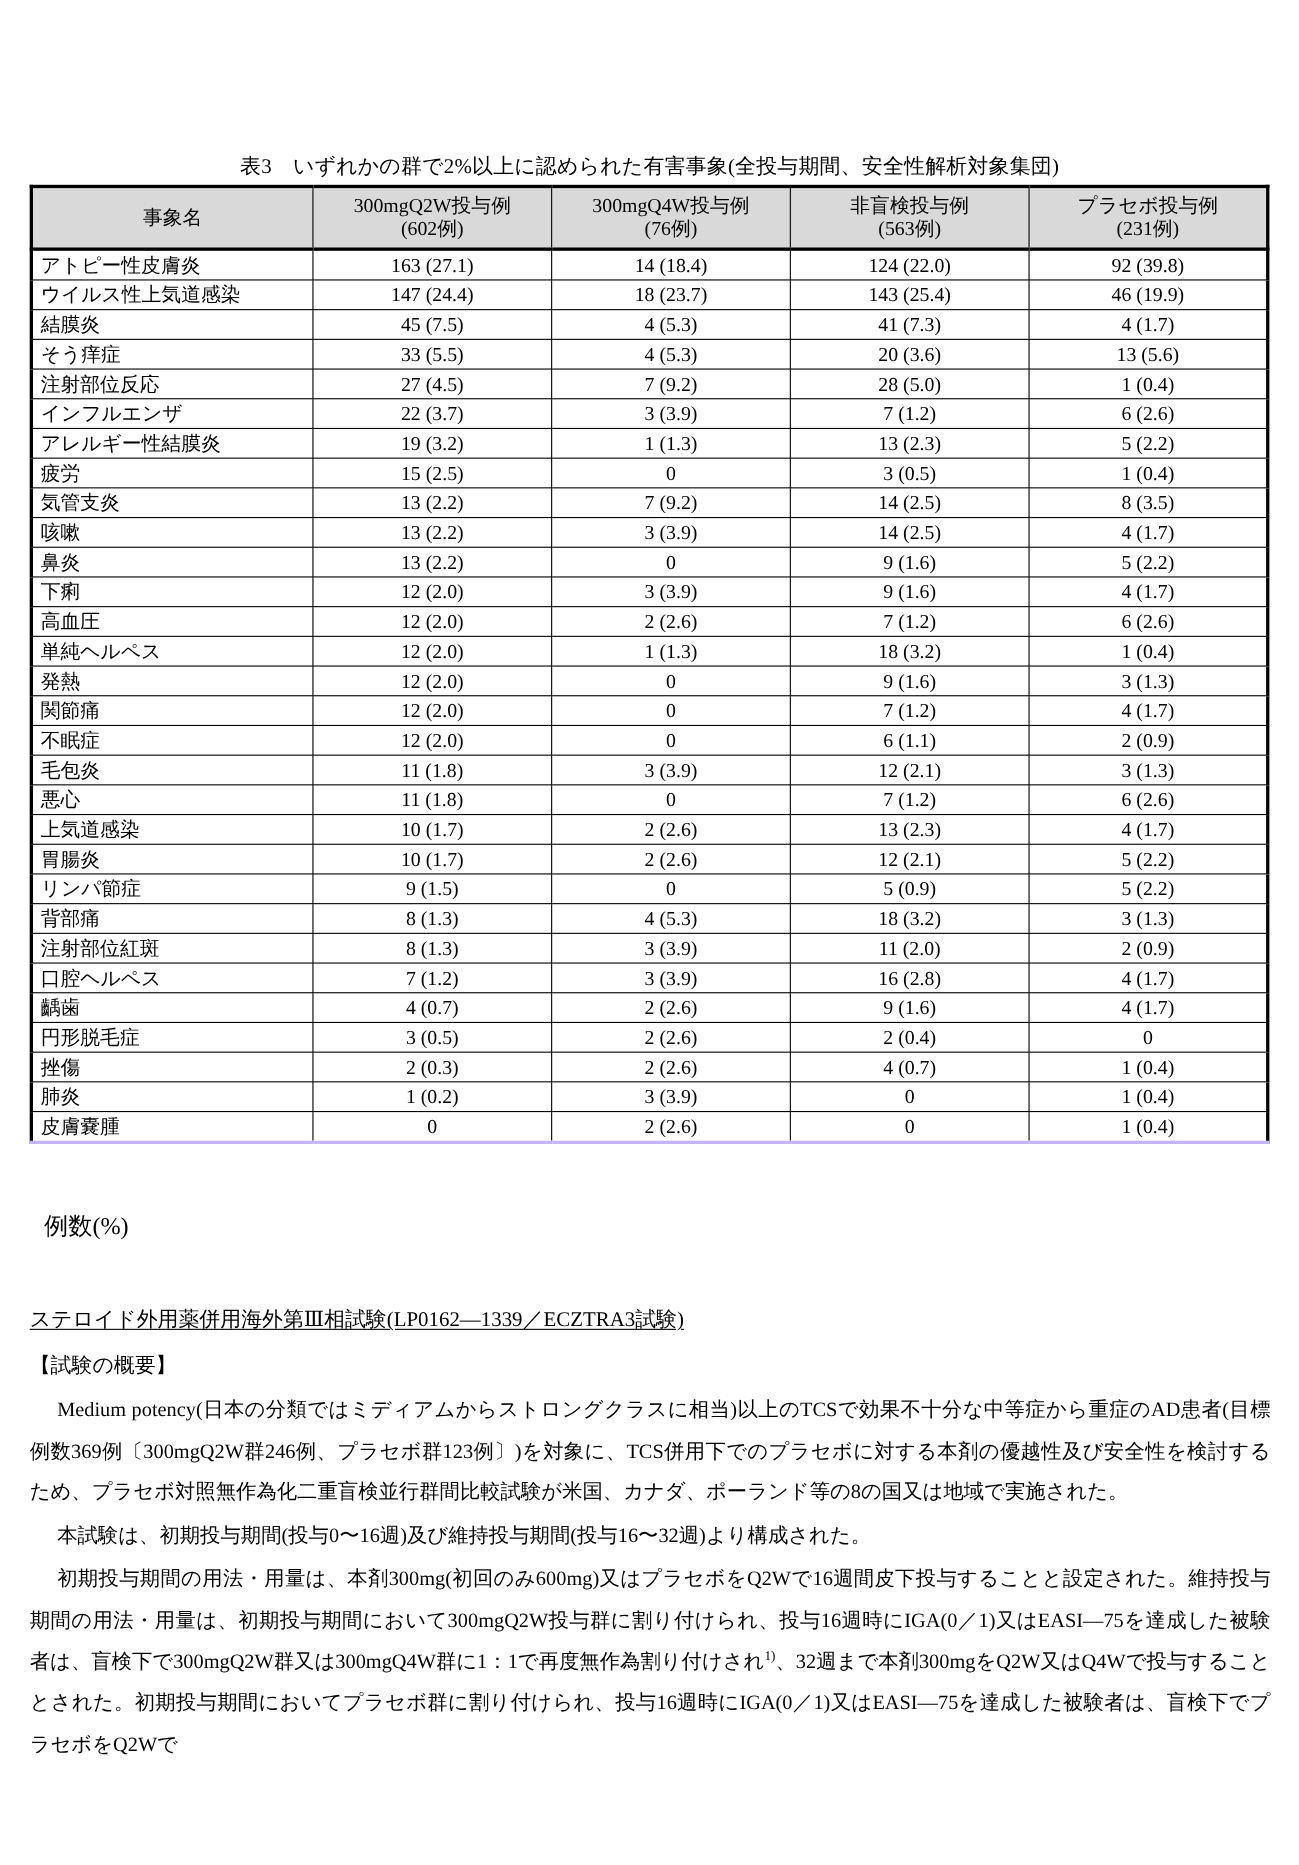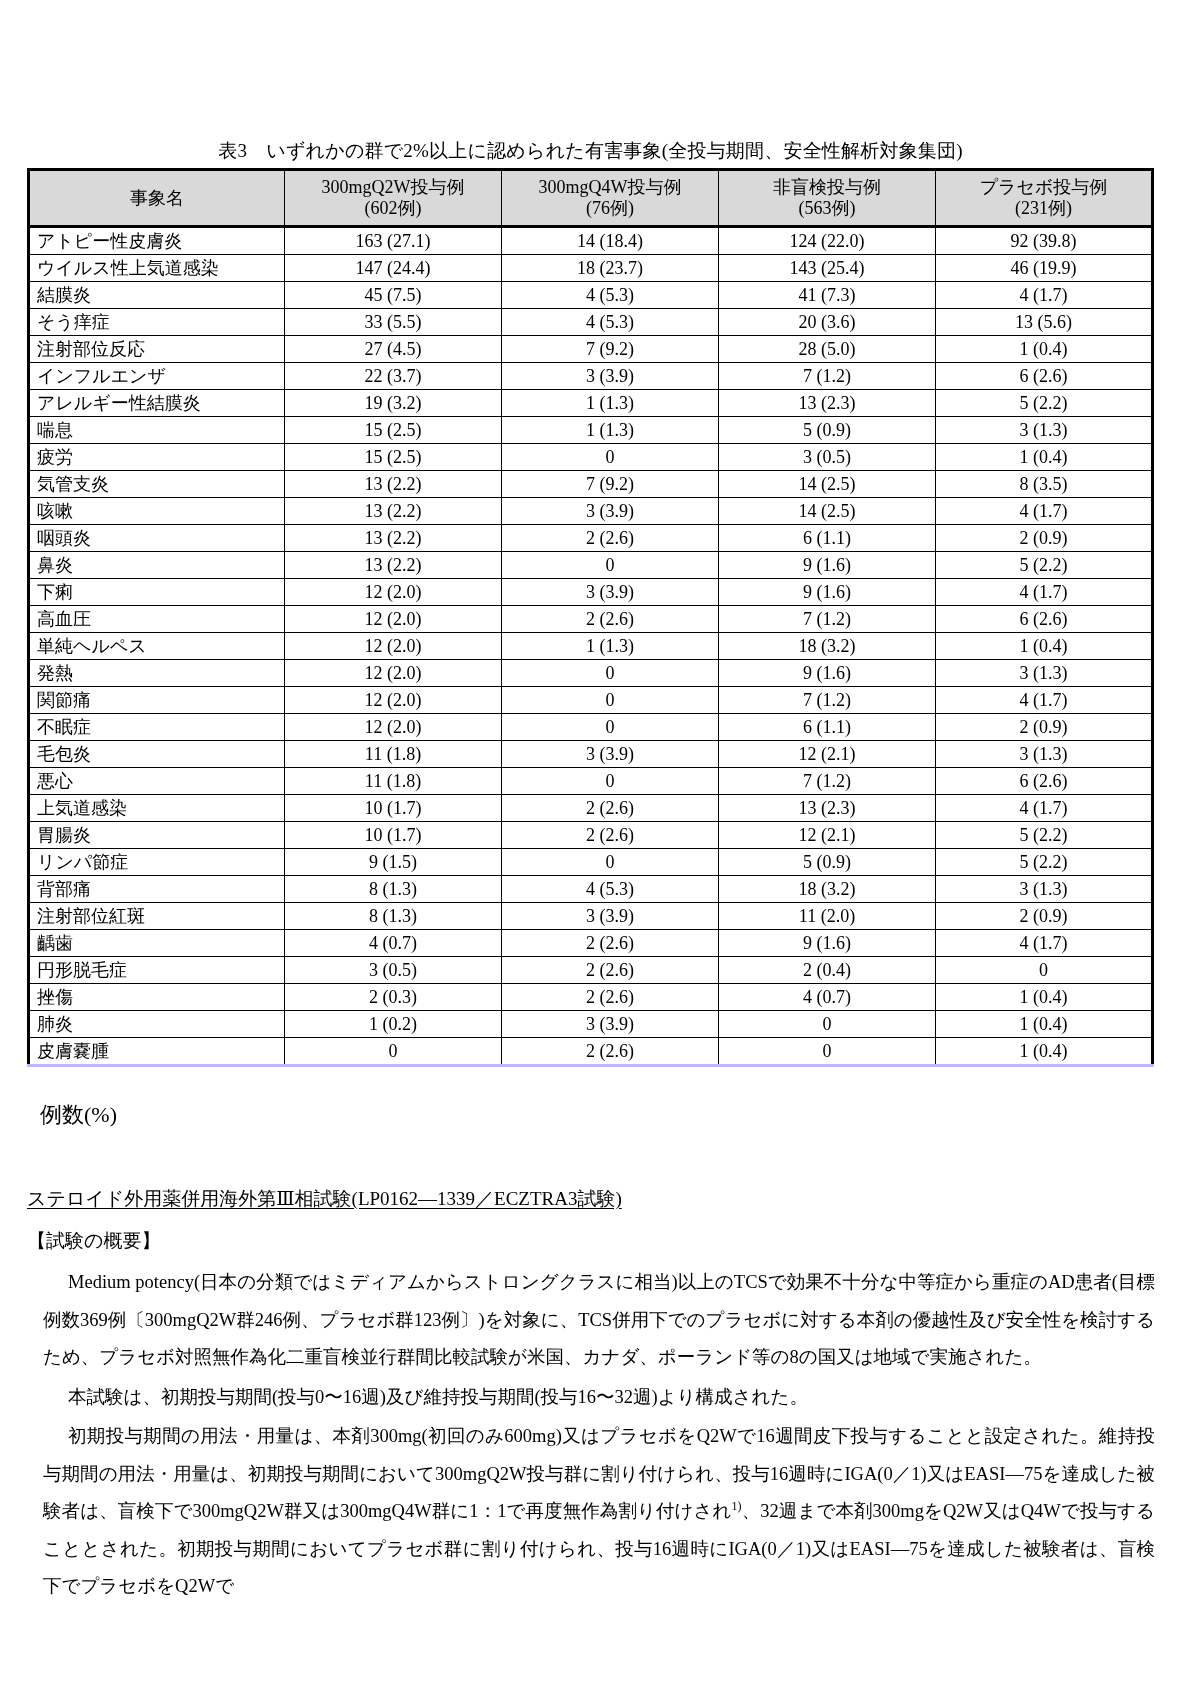--- a/index.html
+++ b/index.html
@@ -125,21 +125,21 @@
 
   
   .body-block {
     position: absolute;
     left: 27px;
     top: 1264px;
     width: 1128px;
     font-size: 18.5px;
   }
   .para {
-    margin: 0 0 2px 16px;
+    margin: 0 0 2px 0;
     line-height: 2.03;
     text-align: justify;
     text-justify: inter-character;
   }
   .para.indent { text-indent: 1.35em; }
   sup.fn {
     font-size: 0.65em;
     vertical-align: super;
   }
 </style>
@@ -226,27 +226,20 @@
             <td class="num">6 (2.6)</td>
           </tr>
           <tr>
             <td class="name">アレルギー性結膜炎</td>
             <td class="num">19 (3.2)</td>
             <td class="num">1 (1.3)</td>
             <td class="num">13 (2.3)</td>
             <td class="num">5 (2.2)</td>
           </tr>
           <tr>
-            <td class="name">喘息</td>
-            <td class="num">15 (2.5)</td>
-            <td class="num">1 (1.3)</td>
-            <td class="num">5 (0.9)</td>
-            <td class="num">3 (1.3)</td>
-          </tr>
-          <tr>
             <td class="name">疲労</td>
             <td class="num">15 (2.5)</td>
             <td class="num">0</td>
             <td class="num">3 (0.5)</td>
             <td class="num">1 (0.4)</td>
           </tr>
           <tr>
             <td class="name">気管支炎</td>
             <td class="num">13 (2.2)</td>
             <td class="num">7 (9.2)</td>
@@ -254,27 +247,20 @@
             <td class="num">8 (3.5)</td>
           </tr>
           <tr>
             <td class="name">咳嗽</td>
             <td class="num">13 (2.2)</td>
             <td class="num">3 (3.9)</td>
             <td class="num">14 (2.5)</td>
             <td class="num">4 (1.7)</td>
           </tr>
           <tr>
-            <td class="name">咽頭炎</td>
-            <td class="num">13 (2.2)</td>
-            <td class="num">2 (2.6)</td>
-            <td class="num">6 (1.1)</td>
-            <td class="num">2 (0.9)</td>
-          </tr>
-          <tr>
             <td class="name">鼻炎</td>
             <td class="num">13 (2.2)</td>
             <td class="num">0</td>
             <td class="num">9 (1.6)</td>
             <td class="num">5 (2.2)</td>
           </tr>
           <tr>
             <td class="name">下痢</td>
             <td class="num">12 (2.0)</td>
             <td class="num">3 (3.9)</td>
@@ -359,20 +345,27 @@
             <td class="num">3 (1.3)</td>
           </tr>
           <tr>
             <td class="name">注射部位紅斑</td>
             <td class="num">8 (1.3)</td>
             <td class="num">3 (3.9)</td>
             <td class="num">11 (2.0)</td>
             <td class="num">2 (0.9)</td>
           </tr>
           <tr>
+            <td class="name">口腔ヘルペス</td>
+            <td class="num">7 (1.2)</td>
+            <td class="num">3 (3.9)</td>
+            <td class="num">16 (2.8)</td>
+            <td class="num">4 (1.7)</td>
+          </tr>
+          <tr>
             <td class="name">齲歯</td>
             <td class="num">4 (0.7)</td>
             <td class="num">2 (2.6)</td>
             <td class="num">9 (1.6)</td>
             <td class="num">4 (1.7)</td>
           </tr>
           <tr>
             <td class="name">円形脱毛症</td>
             <td class="num">3 (0.5)</td>
             <td class="num">2 (2.6)</td>

